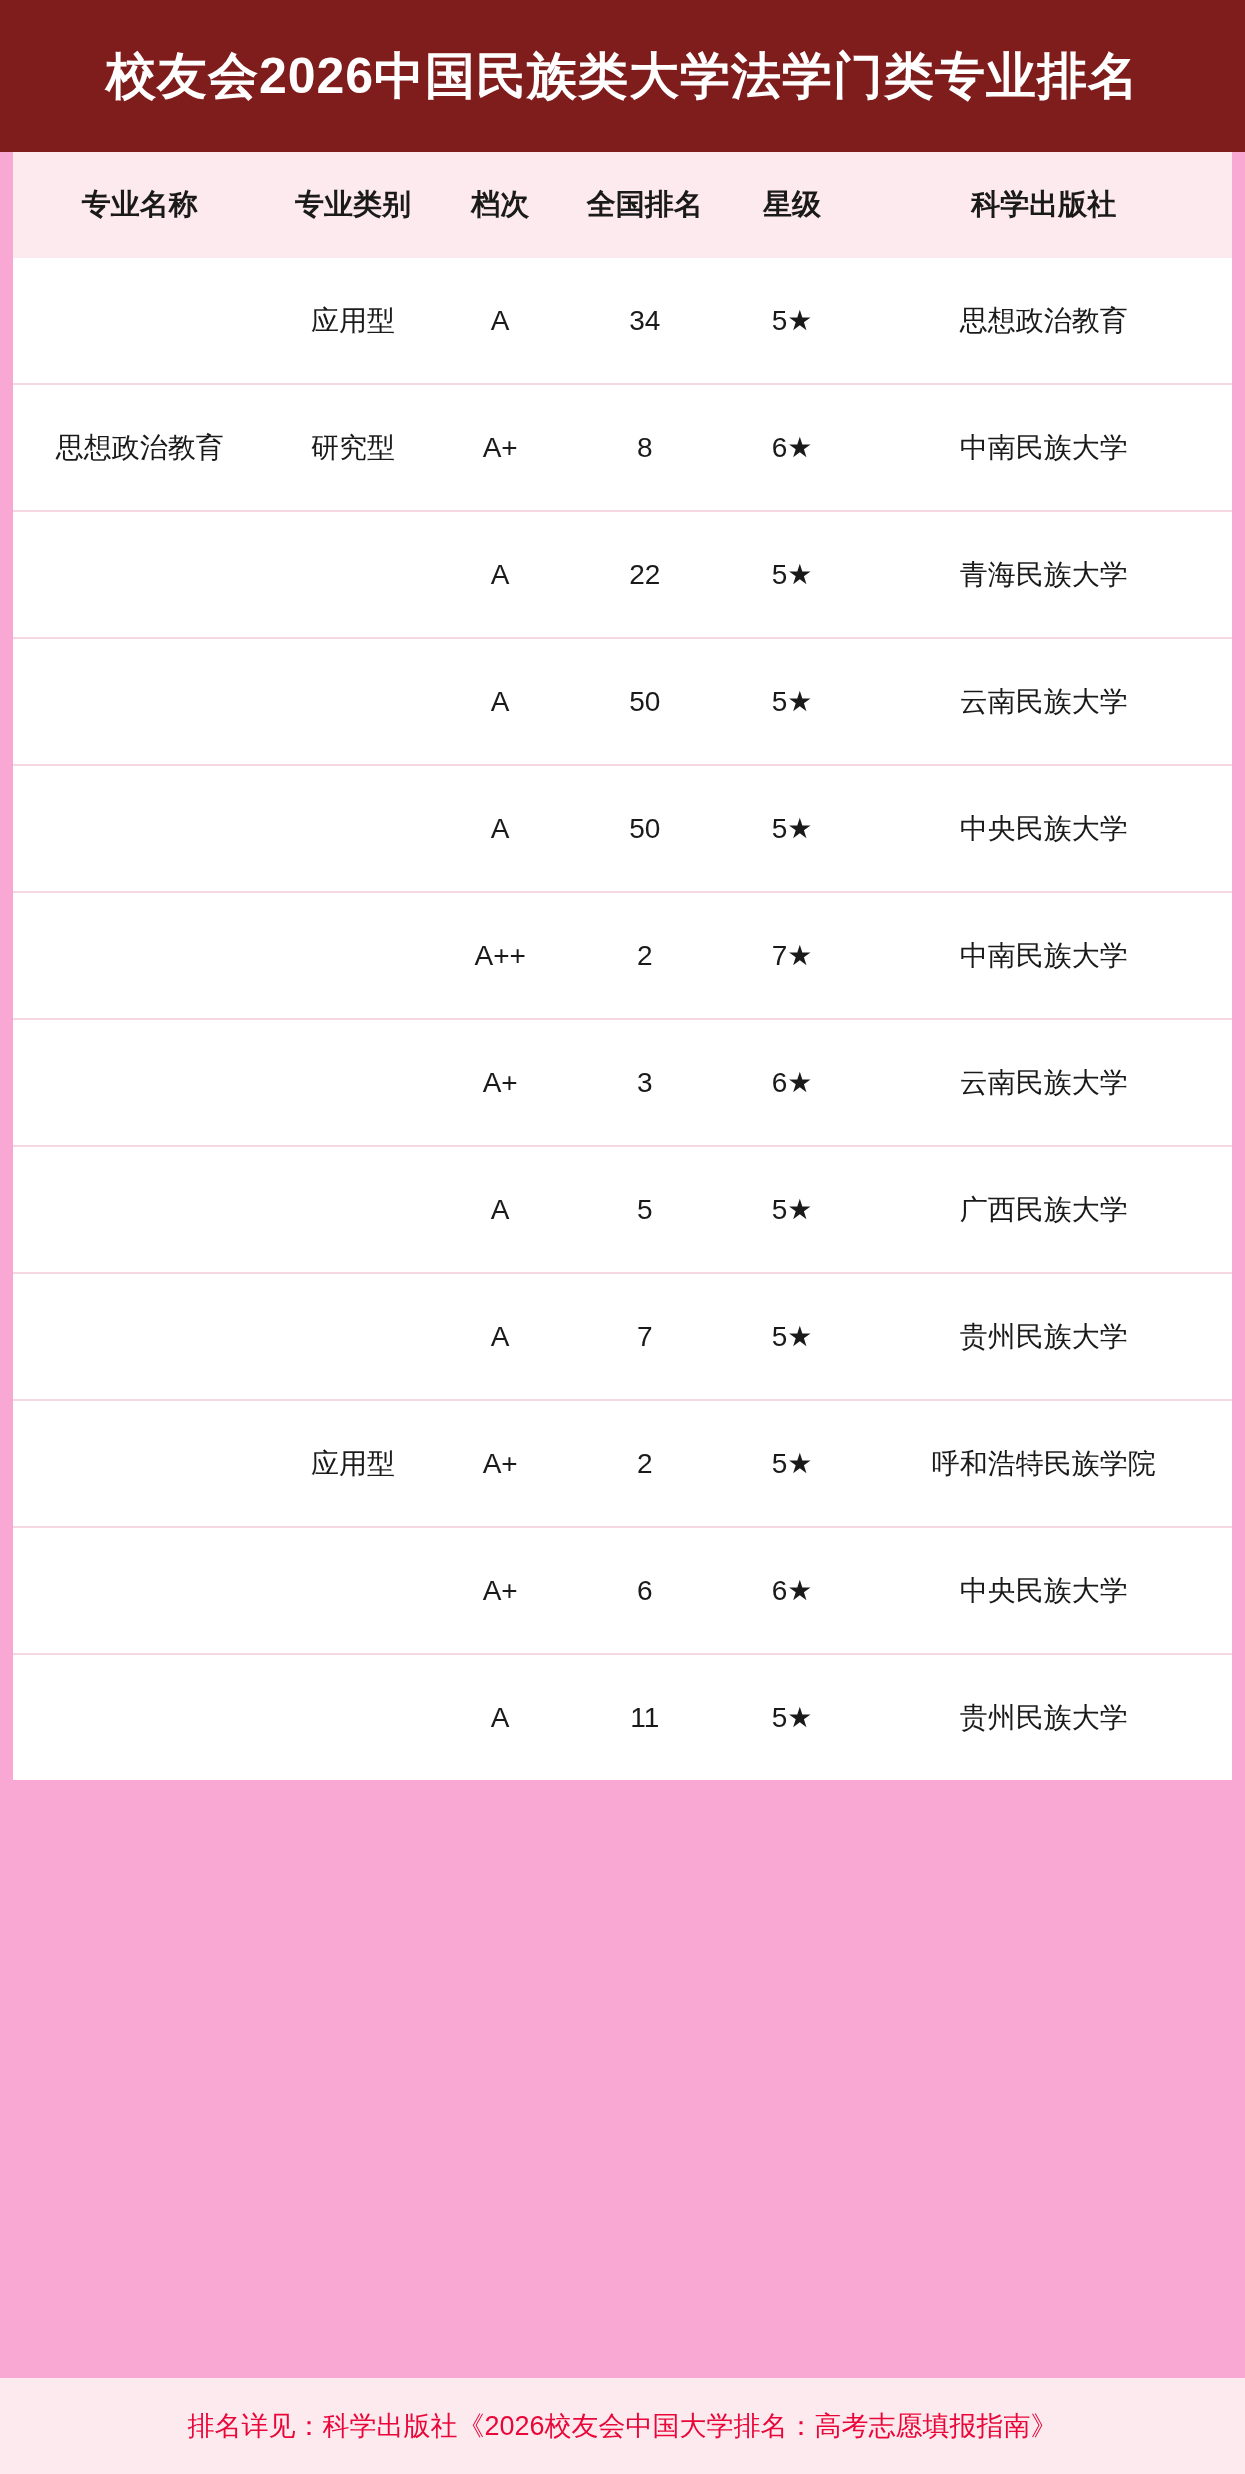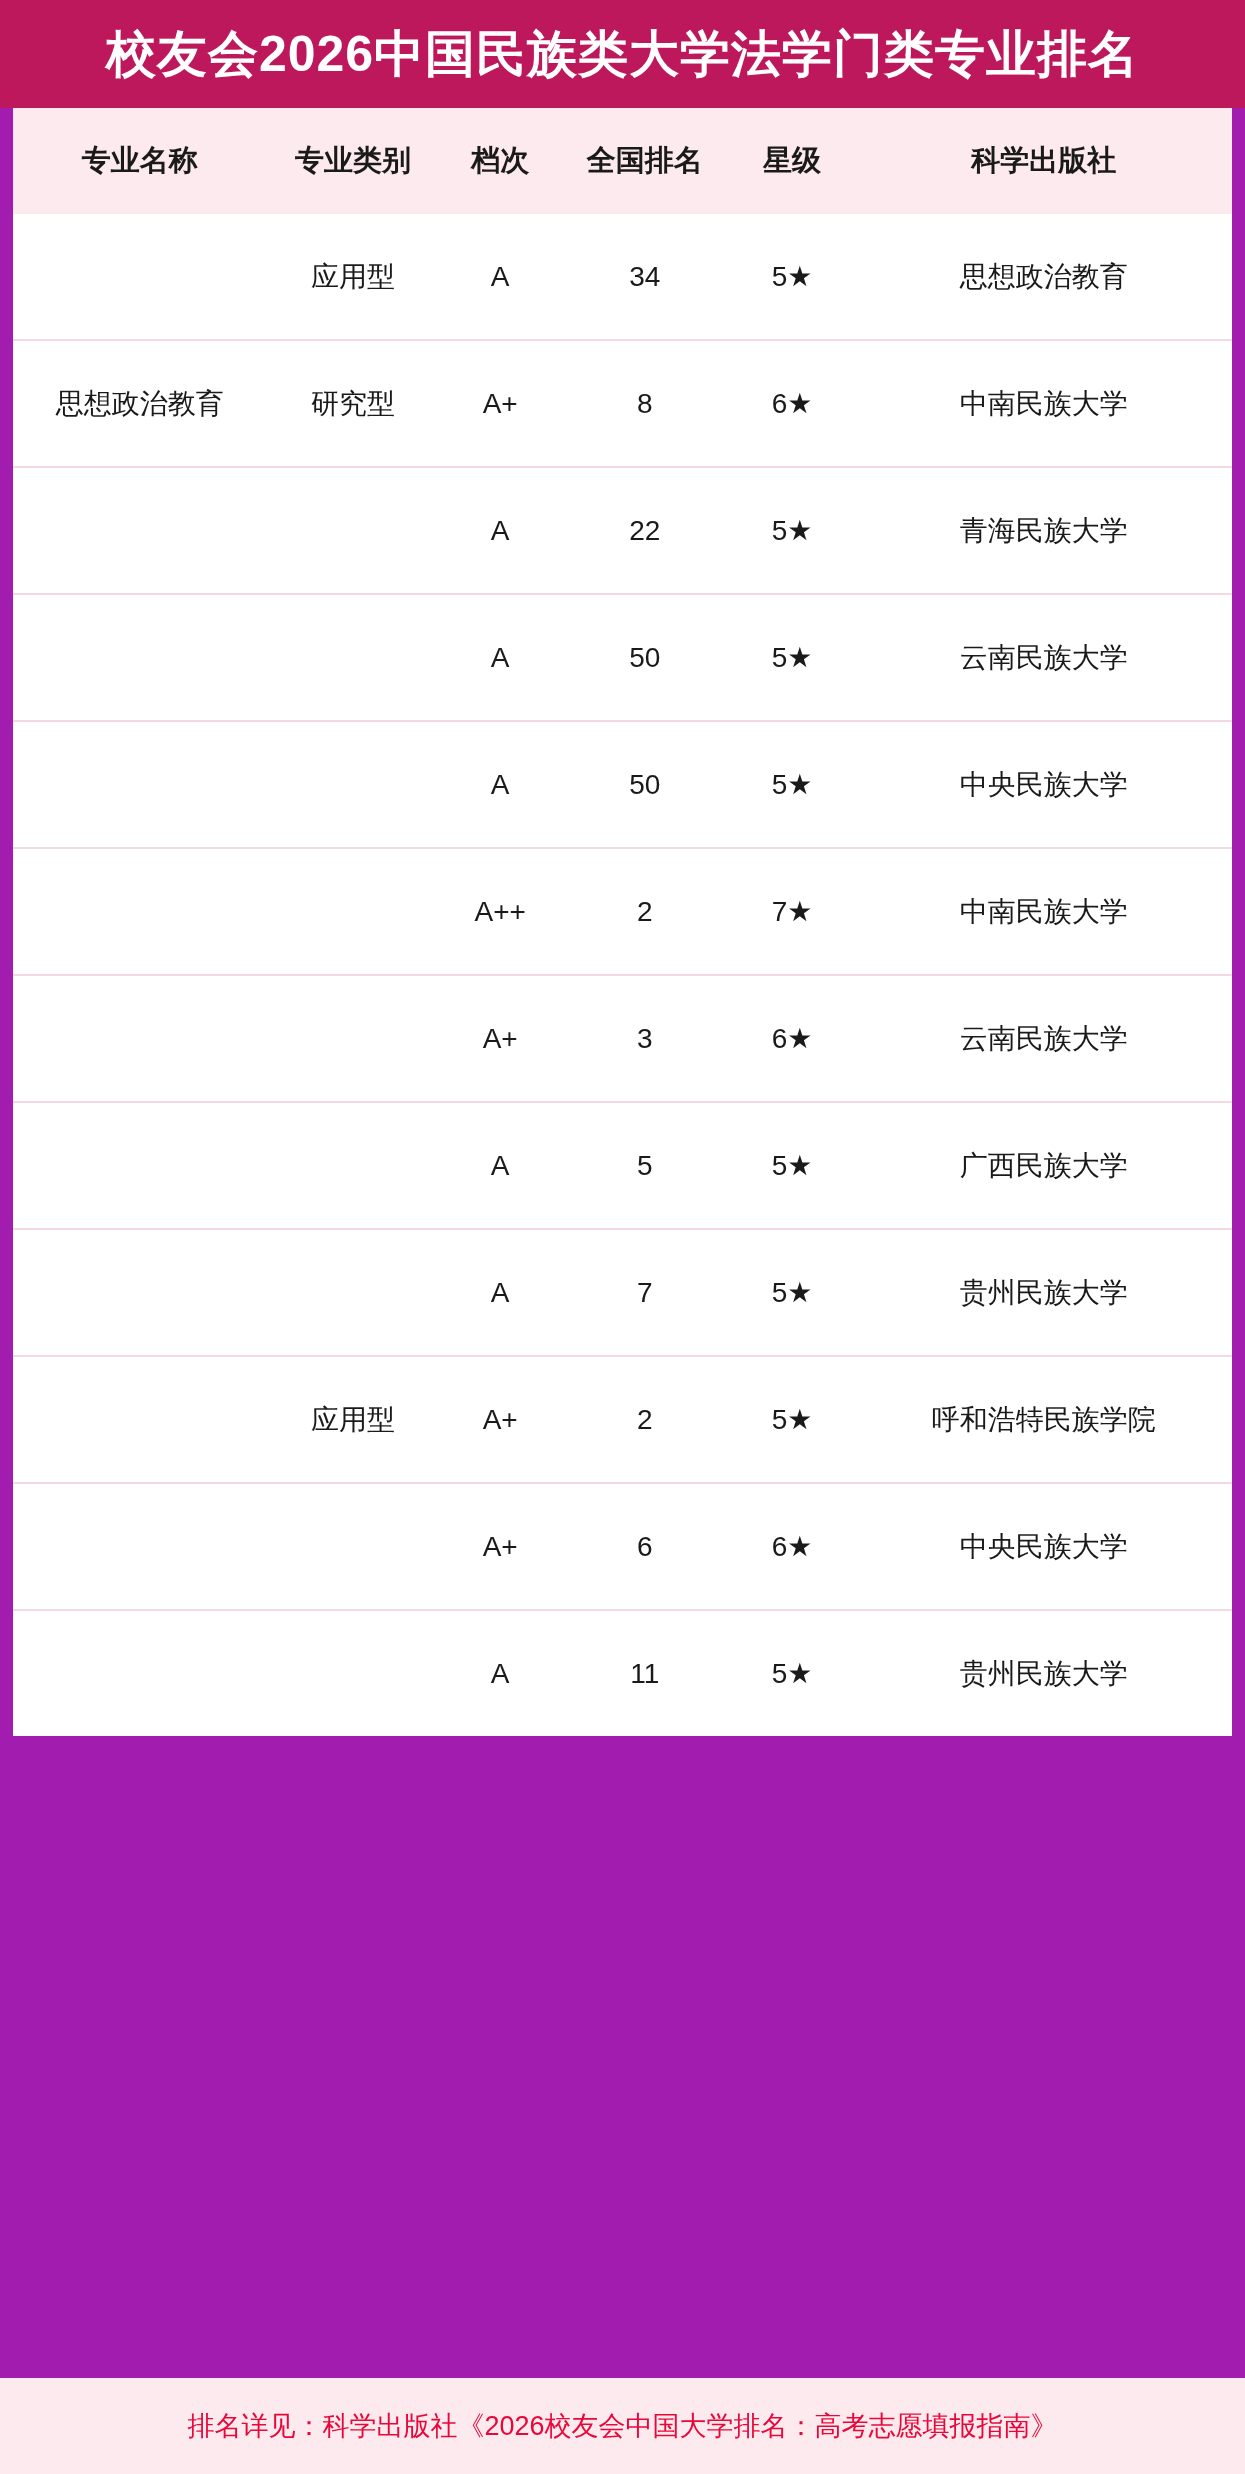--- a/index.html
+++ b/index.html
@@ -14,36 +14,36 @@
   .page {
     width: 1245px;
     min-height: 2474px;
     background: #ffffff;
     box-sizing: border-box;
     padding: 0;
     display: flex;
     flex-direction: column;
   }
   .header {
-    background: #be185d;
-    height: 108px;
+    background: #7f1d1d;
+    height: 152px;
     display: flex;
     align-items: center;
     justify-content: center;
   }
   .header-title {
     color: #ffffff;
     font-size: 50px;
     font-weight: bold;
     letter-spacing: 1px;
     white-space: nowrap;
   }
   .table-wrap {
     flex: 1 1 auto;
-    background: #a21caf;
+    background: #f9a8d4;
     padding: 0 13px;
     box-sizing: border-box;
   }
   table.rank {
     width: 100%;
     border-collapse: collapse;
     table-layout: fixed;
   }
   table.rank thead th {
     background: #fdeaee;

